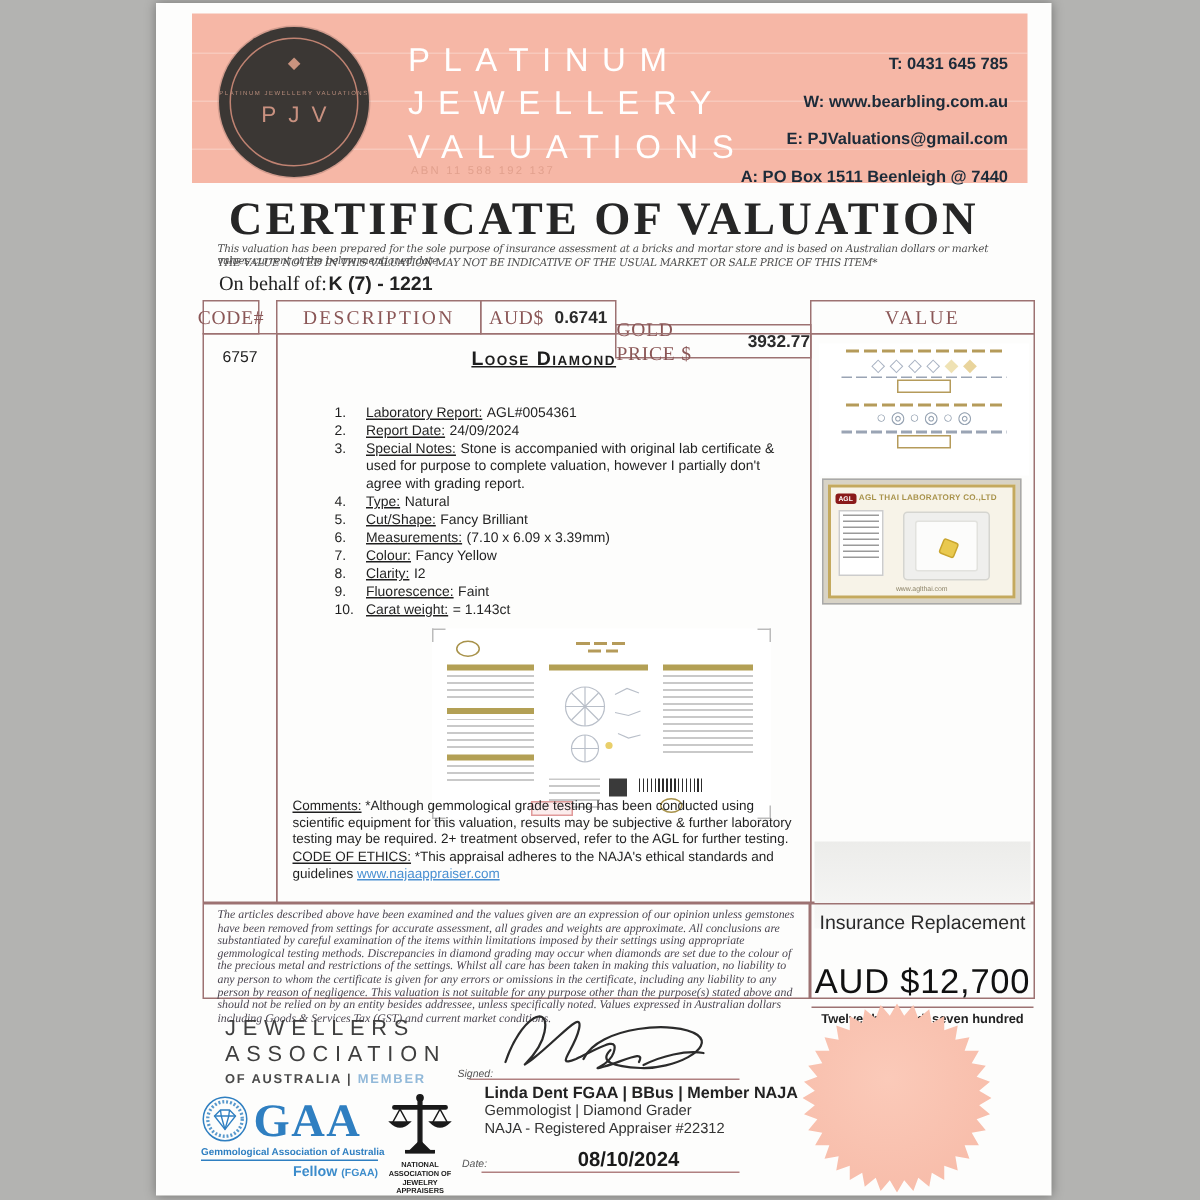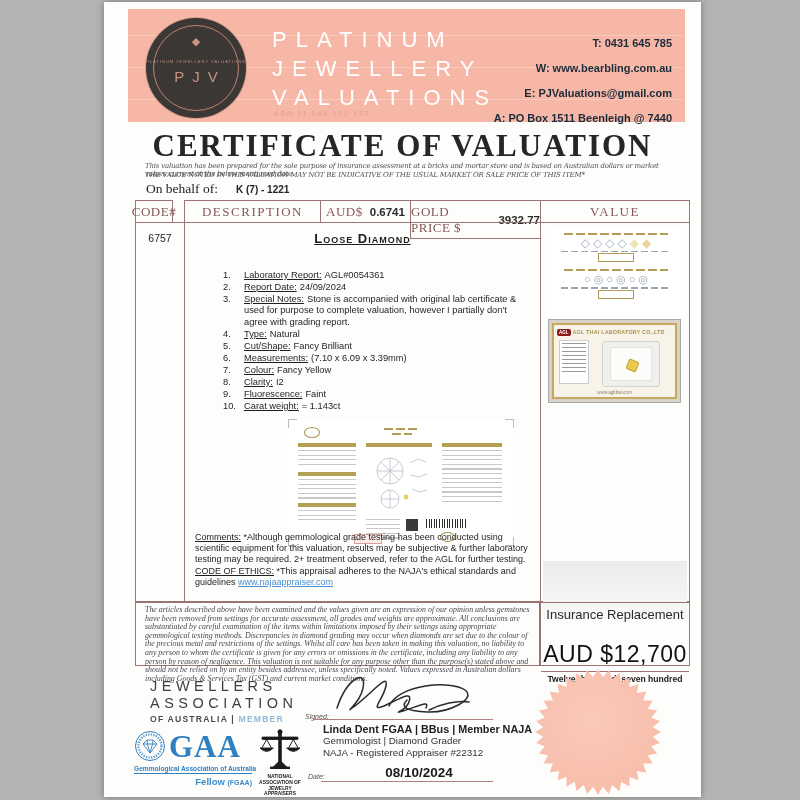--- a/index.html
+++ b/index.html
@@ -27,21 +27,21 @@
   
   .title{position:absolute;left:0;top:126px;width:100%;text-align:center;
          font-family:"Liberation Serif",serif;font-size:31px;font-weight:bold;
          letter-spacing:2px;color:#262626;}
   .disc1,.disc2{position:absolute;left:41px;font-size:7px;font-style:italic;color:#4e4e4e;
          font-family:"DejaVu Serif",serif;letter-spacing:-0.2px;}
   .disc1{top:160px;width:520px;}
   .disc2{top:169px;}
   .behalf{position:absolute;left:42px;top:179px;font-family:"Liberation Serif",serif;
           font-size:13.5px;color:#222;}
-  .behalf b{font-family:"Liberation Sans",sans-serif;font-size:10px;margin-left:18px;font-weight:bold;}
+  .behalf b{font-family:"Liberation Sans",sans-serif;font-size:13px;margin-left:1px;font-weight:bold;}
   
   .tbl{position:absolute;left:31px;top:198px;width:555px;height:466px;}
   .tbl .cell{position:absolute;border:1px solid #9d7272;box-sizing:border-box;}
   .hcell{color:#8a5656;font-family:"Liberation Serif",serif;font-size:13px;
          display:flex;align-items:center;justify-content:center;letter-spacing:.5px;}
   .hcell .num{color:#2b2b2b;font-family:"Liberation Sans",sans-serif;font-size:11.5px;
          font-weight:bold;margin-left:7px;letter-spacing:0;}
   .code-val{position:absolute;width:100%;text-align:center;top:9px;font-size:10.5px;color:#222;}
   .item-title{margin-top:8px;text-align:center;font-size:13px;font-weight:bold;color:#1d1d1d;
          font-variant:small-caps;text-decoration:underline;letter-spacing:1px;}
@@ -163,21 +163,21 @@
   </div>
 
   <div class="tbl">
 
     <div class="cell hcell" style="left:0;top:0;width:38px;height:23px">CODE#</div>
     <div class="cell hcell" style="left:49px;top:0;width:137px;height:23px;letter-spacing:1.5px">DESCRIPTION</div>
     <div class="cell hcell" style="left:185px;top:0;width:91px;height:23px">
       <span>AUD$</span>
       <span class="num">0.6741</span>
     </div>
-    <div class="cell hcell" style="left:275px;top:0;width:131px;height:39px">
+    <div class="cell hcell" style="left:275px;top:16px;width:131px;height:23px">
       <span>GOLD PRICE $</span>
       <span class="num">3932.77</span>
     </div>
     <div class="cell hcell" style="left:405px;top:0;width:150px;height:23px;letter-spacing:1.5px">VALUE</div>
 
     <div class="cell" style="left:0;top:22px;width:50px;height:380px">
       <div class="code-val">6757</div>
     </div>
 
     <div class="cell" style="left:49px;top:22px;width:357px;height:380px">

